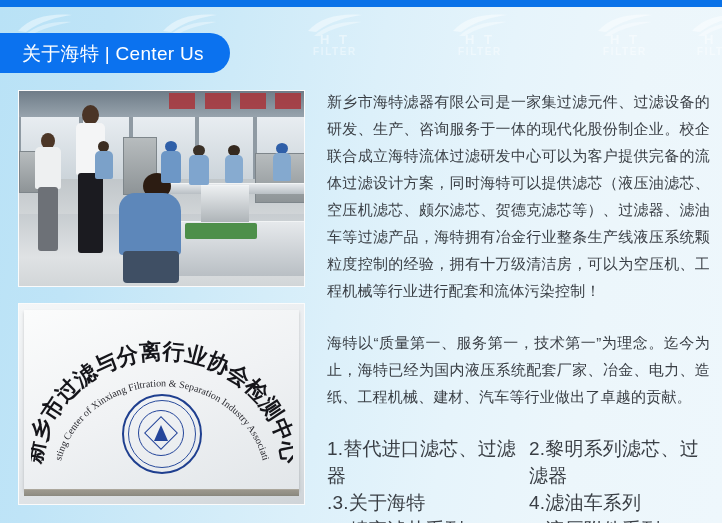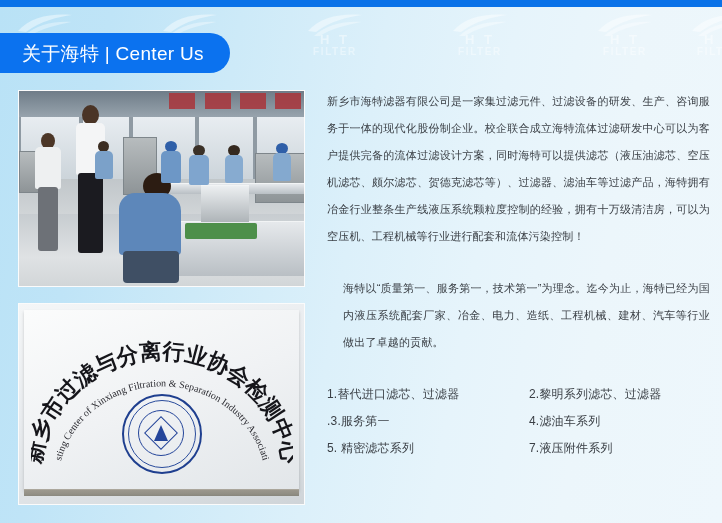--- a/index.html
+++ b/index.html
@@ -236,40 +236,40 @@
 
   
   #text-col {
     position: absolute;
     left: 327px;
     top: 88px;
     width: 383px;
   }
   .para {
     color: #3a3f45;
-    font-size: 11px;
+    font-size: 15px;
     line-height: 27px;
     text-align: justify;
     margin: 0;
     letter-spacing: 0.2px;
   }
-  #para-2 { margin-top: 25px; margin-left: 16px; }
+  #para-2 { margin-top: 25px; }
   #products {
     margin-top: 25px;
   }
   #products-title {
     color: #3a3f45;
     font-size: 14.5px;
     line-height: 27px;
     letter-spacing: 0.2px;
   }
   .prod-row {
     display: flex;
     line-height: 27px;
-    font-size: 12px;
+    font-size: 19px;
     color: #3a3f45;
     letter-spacing: 0.2px;
   }
   .prod-col-a { width: 196px; flex: none; }
   .prod-col-b { flex: 1; margin-left: 6px; }
 </style>
 </head>
 <body>
 
 <div id="page">
@@ -427,21 +427,21 @@
   <div id="text-col">
     <p class="para" id="para-1">新乡市海特滤器有限公司是一家集过滤元件、过滤设备的研发、生产、咨询服务于一体的现代化股份制企业。校企联合成立海特流体过滤研发中心可以为客户提供完备的流体过滤设计方案，同时海特可以提供滤芯（液压油滤芯、空压机滤芯、颇尔滤芯、贺德克滤芯等）、过滤器、滤油车等过滤产品，海特拥有冶金行业整条生产线液压系统颗粒度控制的经验，拥有十万级清洁房，可以为空压机、工程机械等行业进行配套和流体污染控制！</p>
     <p class="para" id="para-2">海特以“质量第一、服务第一，技术第一”为理念。迄今为止，海特已经为国内液压系统配套厂家、冶金、电力、造纸、工程机械、建材、汽车等行业做出了卓越的贡献。</p>
 
     <div id="products">
       <div class="prod-row">
         <span class="prod-col-a">1.替代进口滤芯、过滤器</span>
         <span class="prod-col-b">2.黎明系列滤芯、过滤器</span>
       </div>
       <div class="prod-row">
-        <span class="prod-col-a">.3.服务第一</span>
+        <span class="prod-col-a">.3.关于海特</span>
         <span class="prod-col-b">4.滤油车系列</span>
       </div>
       <div class="prod-row">
         <span class="prod-col-a">5. 精密滤芯系列</span>
         <span class="prod-col-b">7.液压附件系列</span>
       </div>
     </div>
   </div>
 
 </div>

